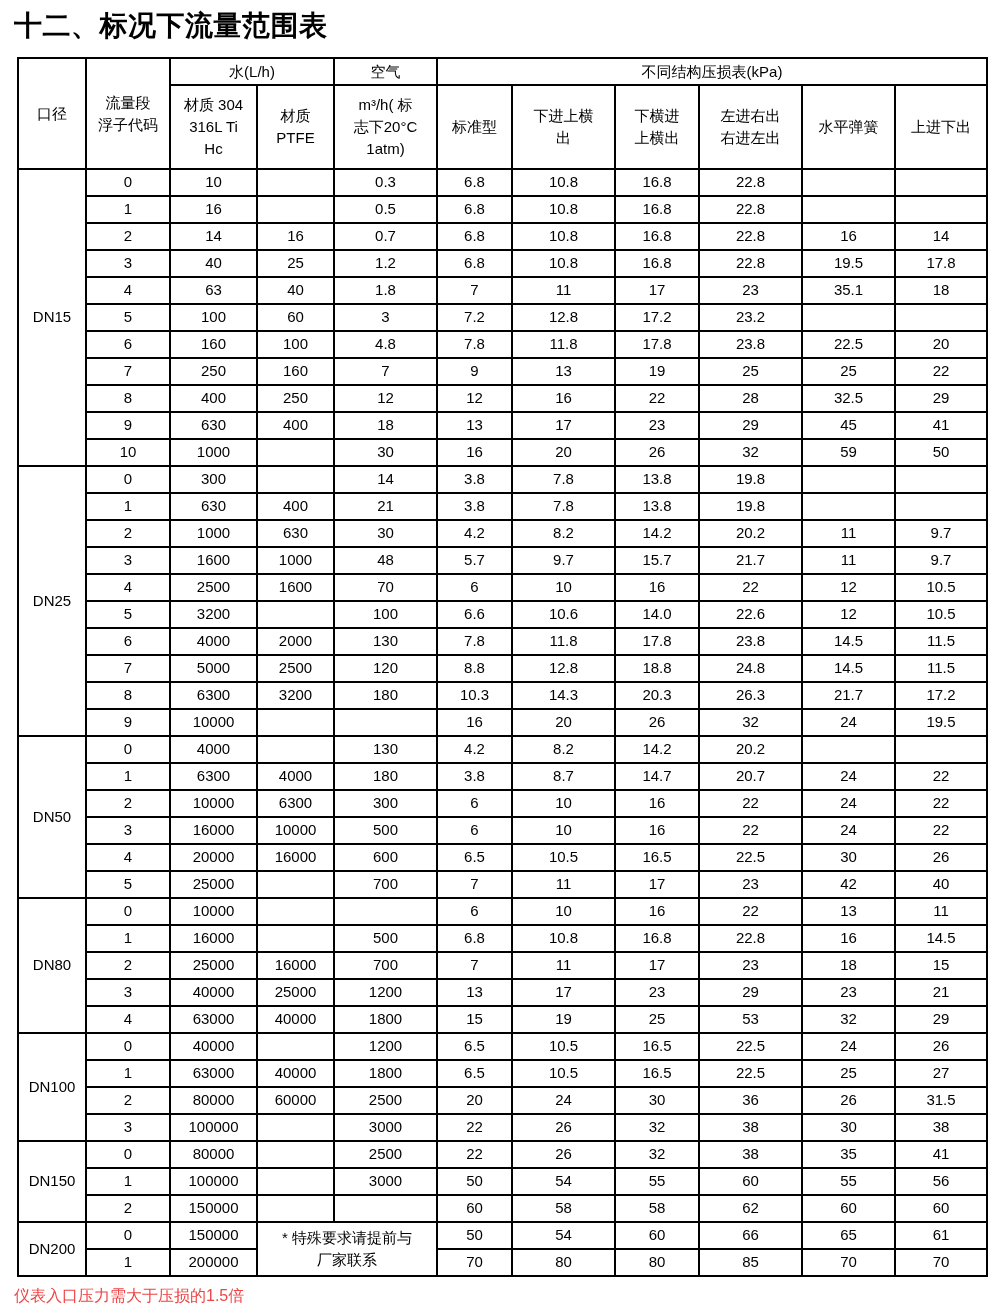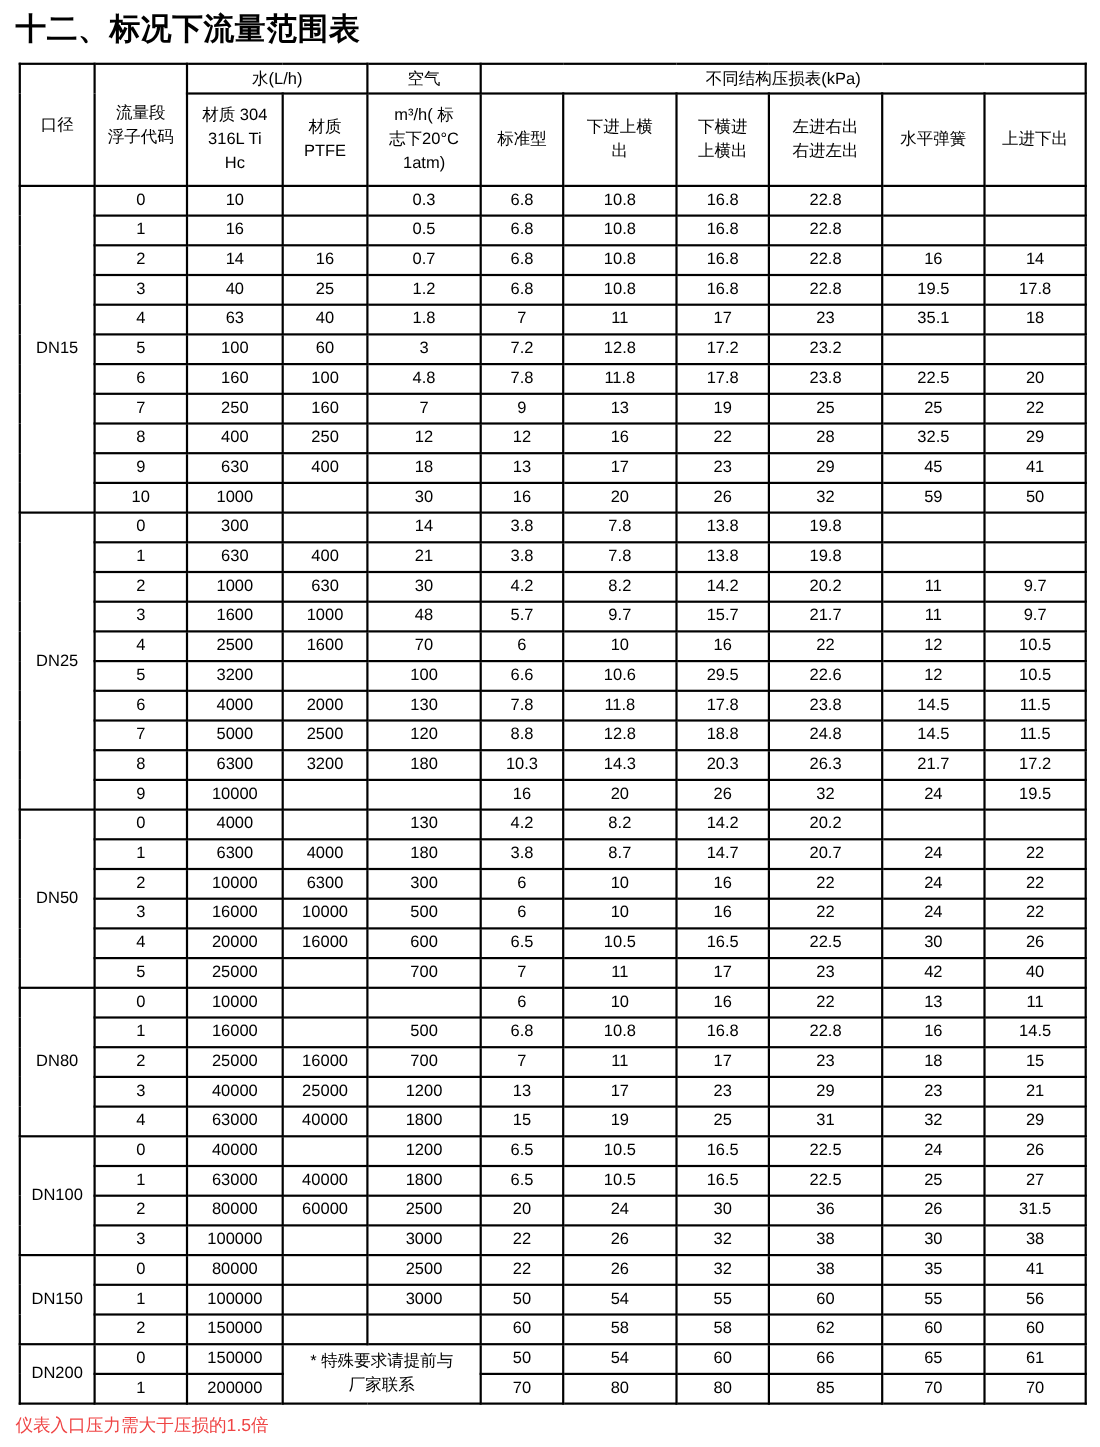--- a/index.html
+++ b/index.html
@@ -275,21 +275,21 @@
         <td>12</td>
         <td>10.5</td>
       </tr>
       <tr>
         <td>5</td>
         <td>3200</td>
         <td></td>
         <td>100</td>
         <td>6.6</td>
         <td>10.6</td>
-        <td>29.5</td>
+        <td>14.0</td>
         <td>22.6</td>
         <td>12</td>
         <td>10.5</td>
       </tr>
       <tr>
         <td>6</td>
         <td>4000</td>
         <td>2000</td>
         <td>130</td>
         <td>7.8</td>
@@ -458,21 +458,21 @@
         <td>21</td>
       </tr>
       <tr>
         <td>4</td>
         <td>63000</td>
         <td>40000</td>
         <td>1800</td>
         <td>15</td>
         <td>19</td>
         <td>25</td>
-        <td>31</td>
+        <td>53</td>
         <td>32</td>
         <td>29</td>
       </tr>
       <tr>
         <td rowspan="4">DN100</td>
         <td>0</td>
         <td>40000</td>
         <td></td>
         <td>1200</td>
         <td>6.5</td>

